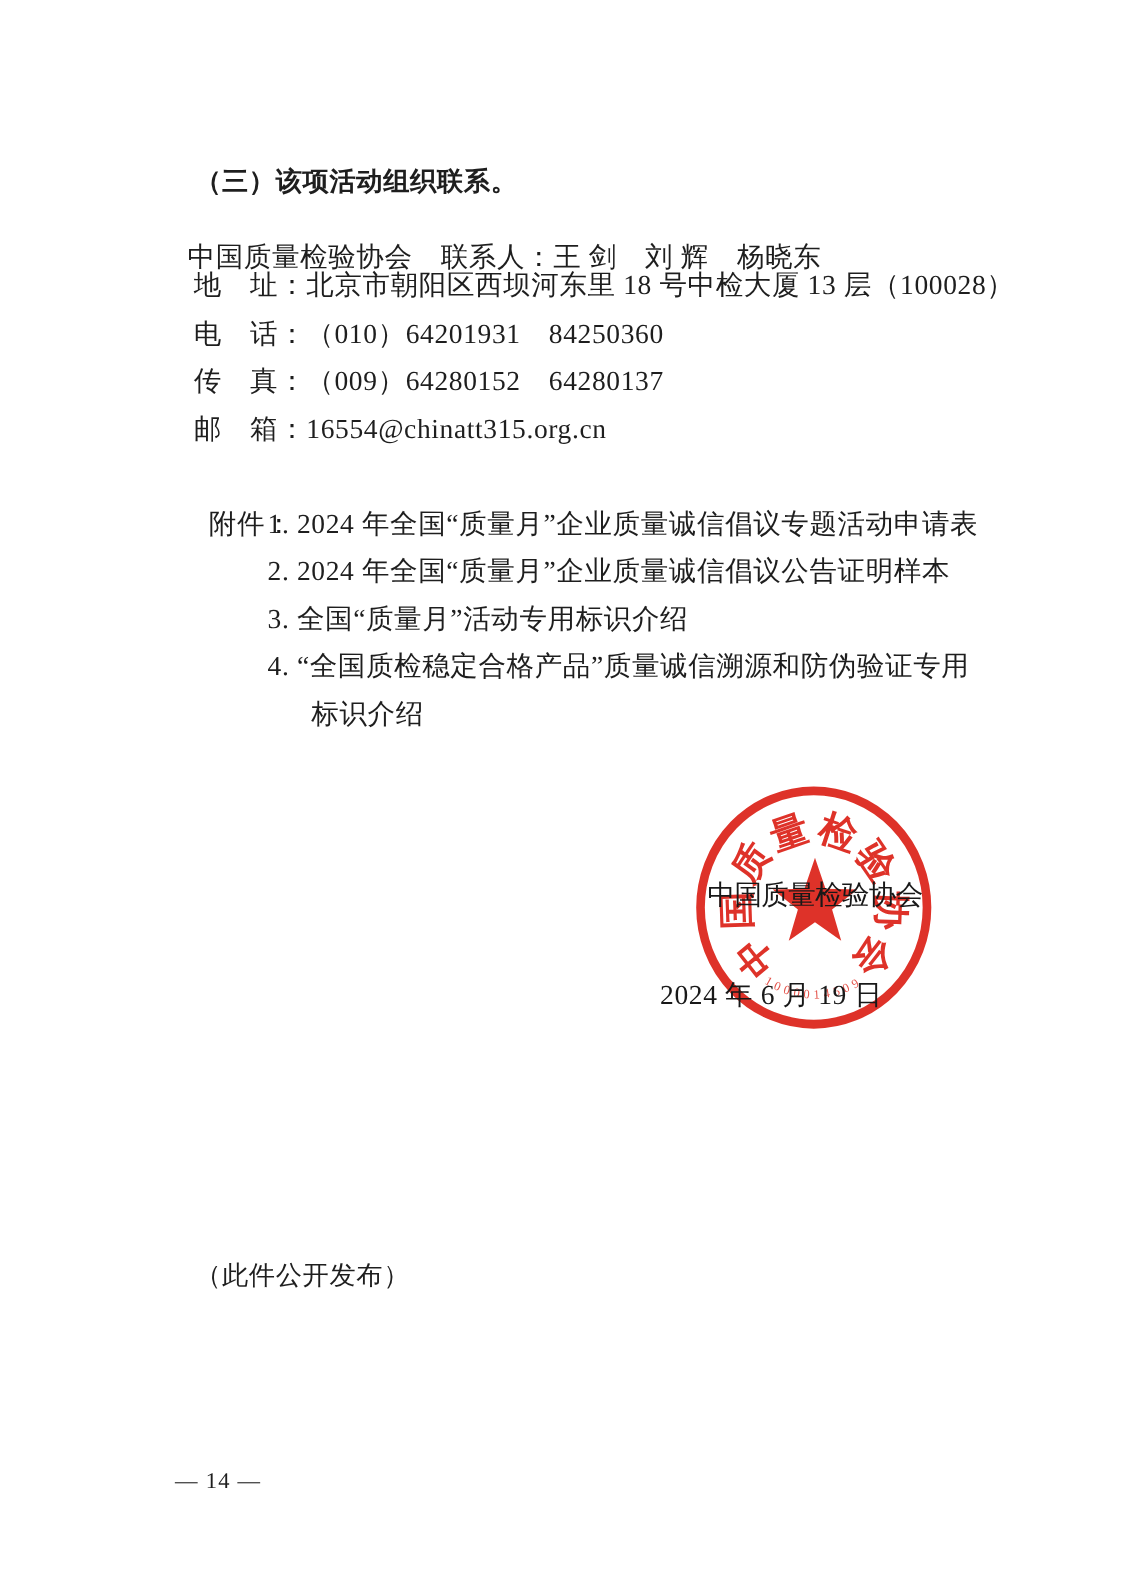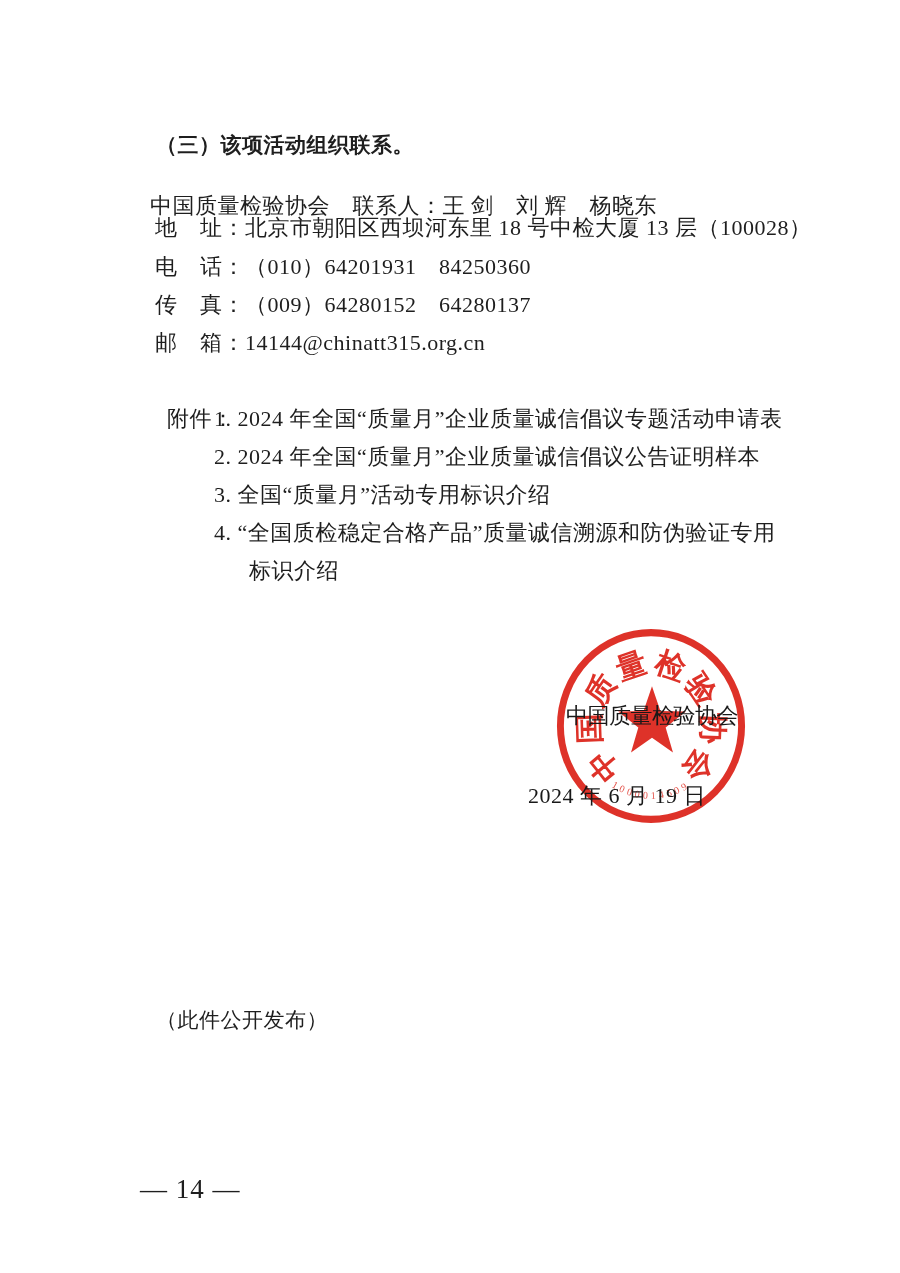--- a/index.html
+++ b/index.html
@@ -55,42 +55,42 @@
     font-size: 22px; letter-spacing: -0.5px;
     color: #181818; z-index: 2;
   }
   .sign-date {
     left: 528px; top: 781px;
     font-size: 22px; letter-spacing: 0.5px;
     color: #181818; z-index: 2;
   }
 
   .publish-note { left: 156px; top: 1006px; font-size: 21px; letter-spacing: 0.5px; }
-  .page-number  { left: 140px; top: 1174px; font-size: 27px; letter-spacing: 1px; text-align: center; }
+  .page-number  { left: 140px; top: 1174px; font-size: 18px; letter-spacing: 1px; text-align: center; }
 </style>
 </head>
 <body>
 
 <div class="page">
 
   <div class="abs section-heading">（三）该项活动组织联系。</div>
 
   <div class="abs body-line contact-line1">中国质量检验协会　联系人：王 剑　刘 辉　杨晓东</div>
 
   <div class="abs body-line row-address">
     <span class="row-label">地　址：</span><span class="row-value">北京市朝阳区西坝河东里 18 号中检大厦 13 层（100028）</span>
   </div>
   <div class="abs body-line row-phone">
     <span class="row-label">电　话：</span><span class="row-value">（010）64201931　84250360</span>
   </div>
   <div class="abs body-line row-fax">
     <span class="row-label">传　真：</span><span class="row-value">（009）64280152　64280137</span>
   </div>
   <div class="abs body-line row-email">
-    <span class="row-label">邮　箱：</span><span class="row-value">14144@chinatt315.org.cn</span>
+    <span class="row-label">邮　箱：</span><span class="row-value">16554@chinatt315.org.cn</span>
   </div>
 
   <div class="abs body-line attach-label">附件：</div>
   <div class="abs body-line attach-item-1">1. 2024 年全国“质量月”企业质量诚信倡议专题活动申请表</div>
   <div class="abs body-line attach-item-2">2. 2024 年全国“质量月”企业质量诚信倡议公告证明样本</div>
   <div class="abs body-line attach-item-3">3. 全国“质量月”活动专用标识介绍</div>
   <div class="abs body-line attach-item-4">4. “全国质检稳定合格产品”质量诚信溯源和防伪验证专用</div>
   <div class="abs body-line attach-wrap">标识介绍</div>
 
   <svg class="abs seal-svg" viewBox="0 0 200 200" preserveAspectRatio="none">

